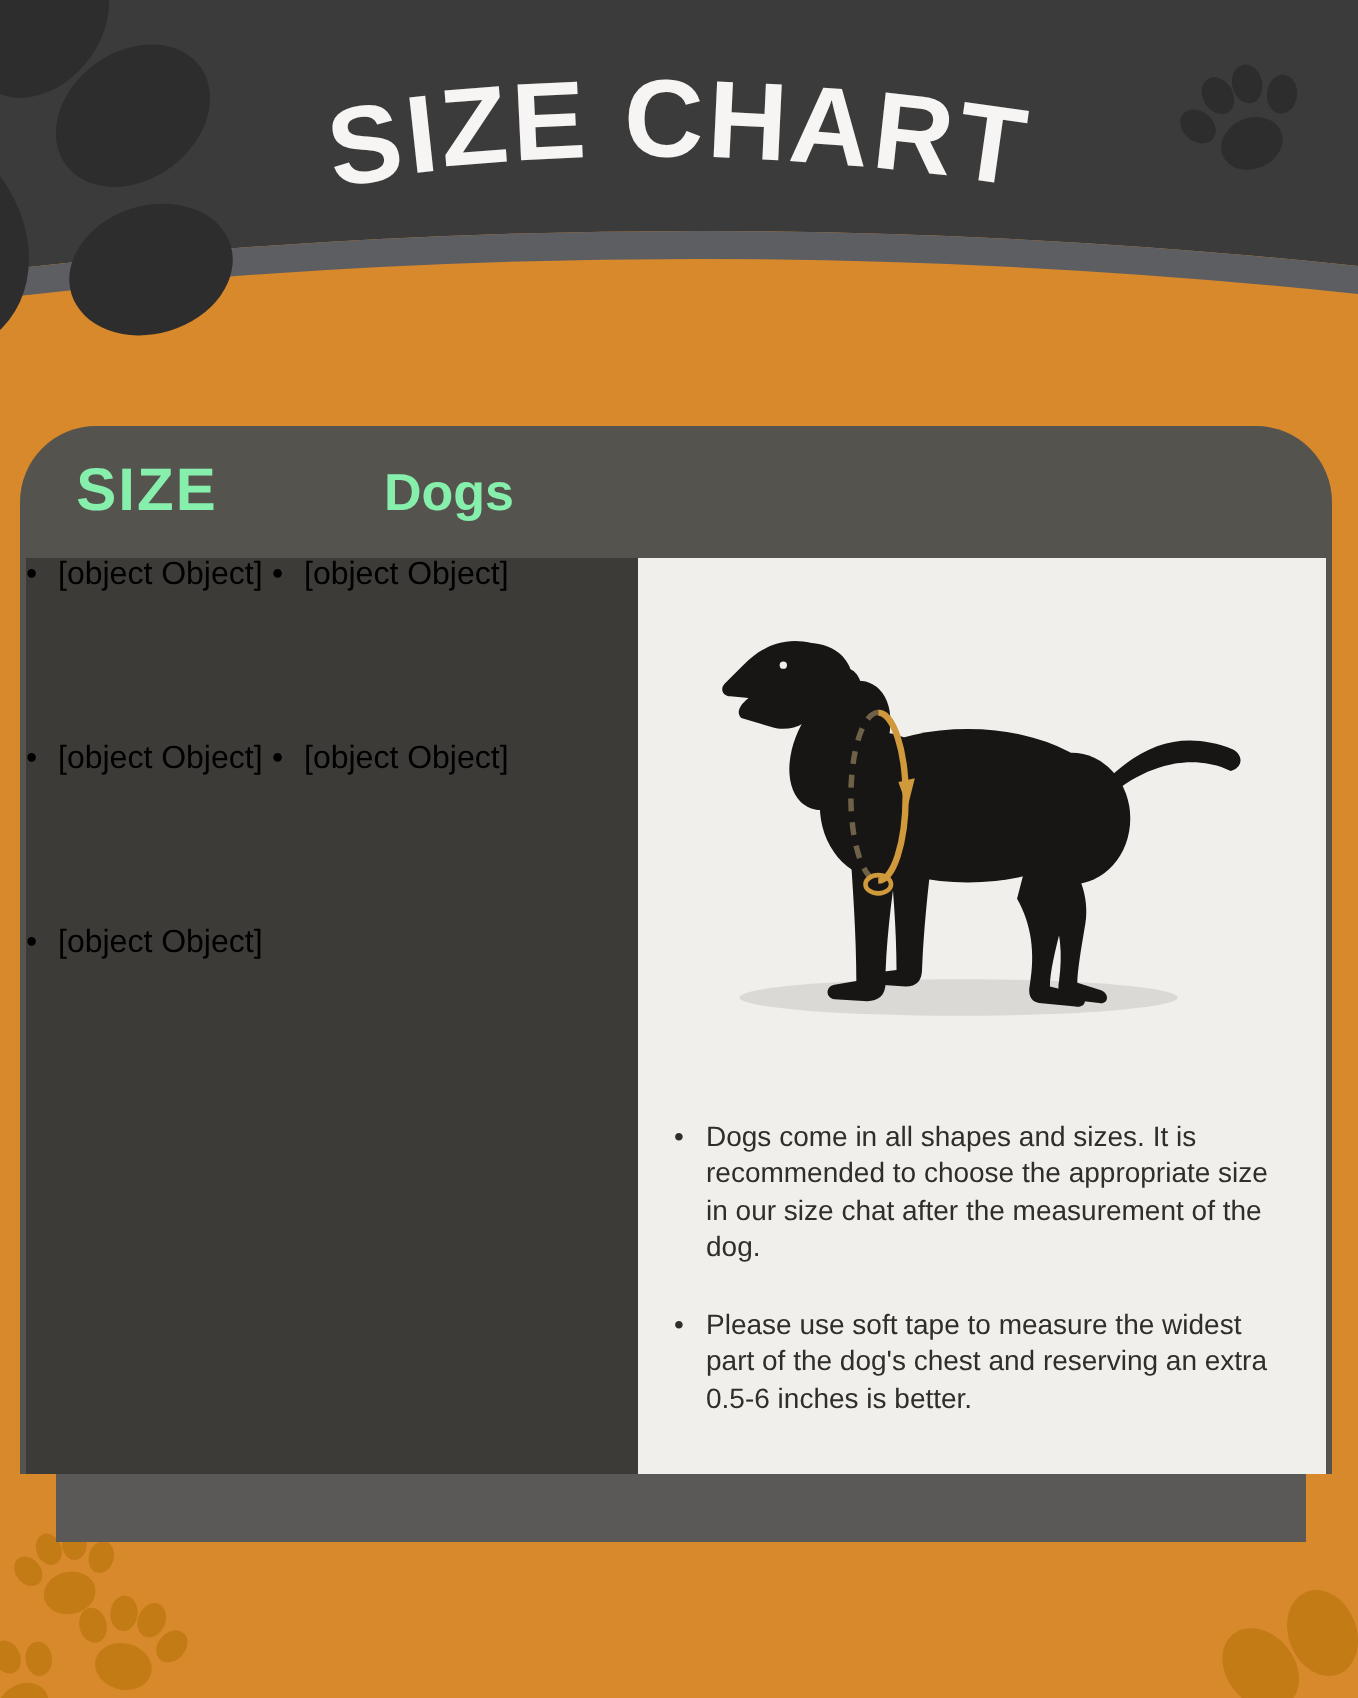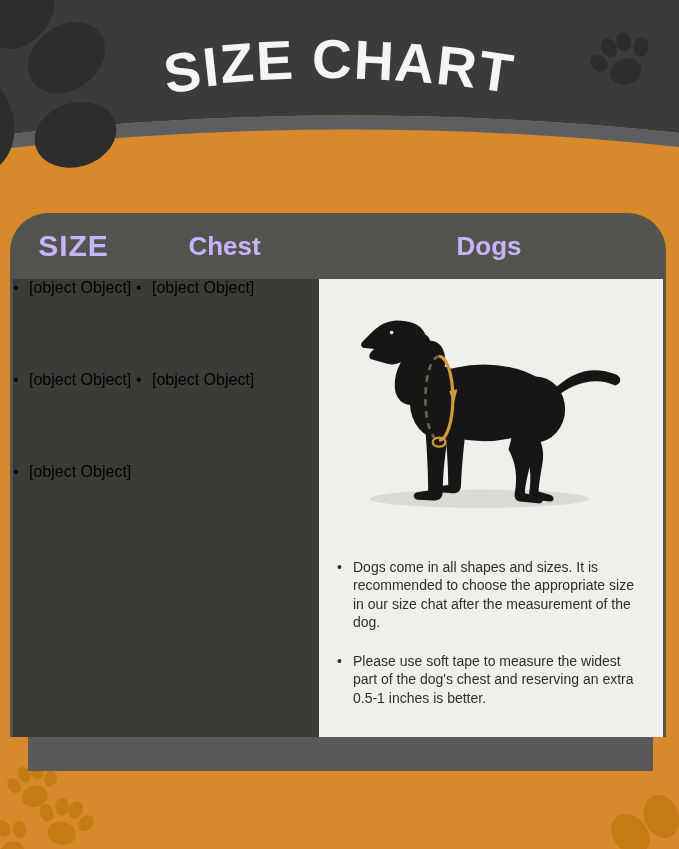--- a/index.html
+++ b/index.html
@@ -8,21 +8,21 @@
 
   .bg-layer{position:absolute;left:0;top:0;z-index:0;display:block;}
 
   .title{position:absolute;left:0;top:26px;width:100%;text-align:center;z-index:2;
          color:#f6f5f3;font-size:55px;font-weight:bold;letter-spacing:2px;line-height:66px;}
   .title span{display:inline-block;white-space:pre;}
 
   .panel{position:absolute;left:10px;top:213px;width:656px;z-index:3;}
   .table-card{background:#55534e;border-radius:38px 38px 0 0;overflow:hidden;}
   .thead{display:grid;grid-template-columns:121px 181px 1fr;height:66px;align-items:center;
-         color:#c4b5fd;font-weight:bold;margin:0 3px;}
+         color:#86efac;font-weight:bold;margin:0 3px;}
   .thead .th{text-align:center;}
   .th-size{font-size:30px;letter-spacing:1px;}
   .th-chest,.th-note{font-size:26px;}
   .tgrid{display:grid;grid-template-columns:121px 181px 1fr;grid-auto-rows:90px;gap:2px;
          background:#3d3b38;margin:0 3px;}
   .cell{background:#edecea;display:flex;align-items:center;justify-content:center;
         color:#373431;font-size:29px;}
   .note-cell{grid-column:3;grid-row:1 / span 5;background:#f0efec;display:block;}
   .dog-wrap{margin:28px 0 0 14px;width:320px;height:210px;}
   .notes{margin:34px 24px 0 18px;color:#2f2e2b;font-size:14px;line-height:1.32;}
@@ -61,21 +61,20 @@
       <use href="#paw" transform="translate(664,862) rotate(-30) scale(1.7) translate(-50,-50)"></use>
     </g>
   </svg>
 
   <div class="title"><span style="transform: translateY(13px) rotate(-8deg);">S</span><span style="transform: translateY(7.9px) rotate(-6.2deg);">I</span><span style="transform: translateY(4px) rotate(-4.4deg);">Z</span><span style="transform: translateY(1.4px) rotate(-2.7deg);">E</span><span style="transform: translateY(0.2px) rotate(-0.9deg);"> </span><span style="transform: translateY(0.2px) rotate(0.9deg);">C</span><span style="transform: translateY(1.4px) rotate(2.7deg);">H</span><span style="transform: translateY(4px) rotate(4.4deg);">A</span><span style="transform: translateY(7.9px) rotate(6.2deg);">R</span><span style="transform: translateY(13px) rotate(8deg);">T</span></div>
 
   <div class="panel">
     <div class="table-card">
       <div class="thead">
         <div class="th th-size">SIZE</div>
-        <div class="th th-chest">Chest</div>
         <div class="th th-note">Dogs</div>
       </div>
       <div class="tgrid">
 
         <div class="cell note-cell">
           <svg class="dog-wrap" viewBox="0 0 350 230" aria-hidden="true">
 
             <ellipse cx="160" cy="210" rx="120" ry="10" fill="#dbd9d5"></ellipse>
             <g fill="#171614">
 
@@ -111,21 +110,21 @@
           </svg>
           <div class="notes">
 
               <div class="note-item">
                 <span class="bullet">•</span>
                 <span class="note-text">Dogs come in all shapes and sizes. It is recommended to choose the appropriate size in our size chat after the measurement of the dog.</span>
               </div>
 
               <div class="note-item">
                 <span class="bullet">•</span>
-                <span class="note-text">Please use soft tape to measure the widest part of the dog's chest and reserving an extra 0.5-1 inches is better.</span>
+                <span class="note-text">Please use soft tape to measure the widest part of the dog's chest and reserving an extra 0.5-6 inches is better.</span>
               </div>
             </div>
         </div>
 
               <div class="note-item">
                 <span class="bullet">•</span>
                 <span class="note-text">[object Object]</span>
               </div>
 
               <div class="note-item">

